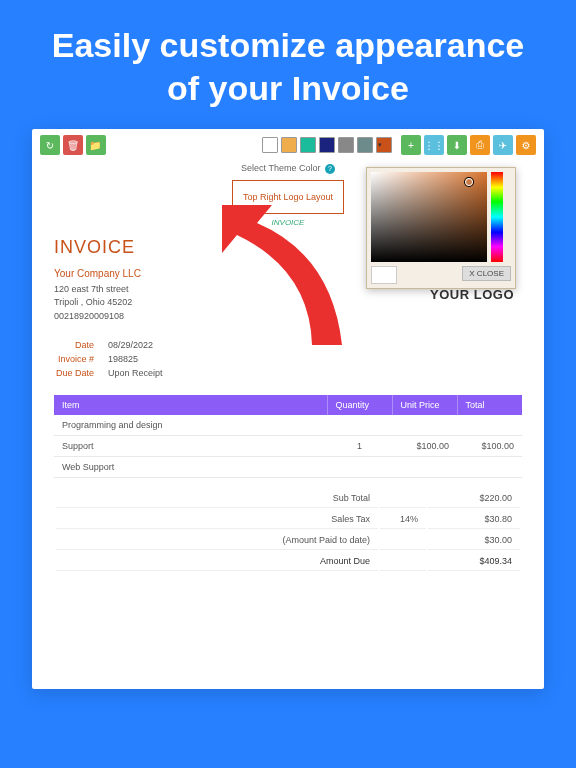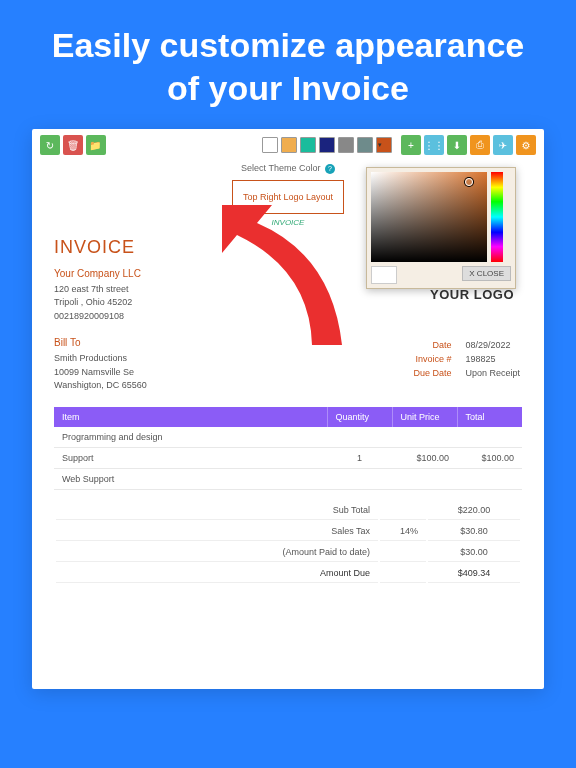--- a/index.html
+++ b/index.html
@@ -30,21 +30,21 @@
 .tbl thead th{background:#8b5cf6;color:#fff;text-align:left;font-weight:500;padding:5px 8px;border-right:1px solid rgba(255,255,255,.3)}
 .tbl thead th:last-child{border-right:none}
 .tbl thead th:nth-child(2),.tbl thead th:nth-child(3),.tbl thead th:nth-child(4){width:65px;text-align:left}
 .tbl tbody td{padding:5px 8px;border-bottom:1px solid #e8e8e8;color:#555}
 .tbl tbody td:nth-child(2){text-align:center}
 .tbl tbody td:nth-child(3),.tbl tbody td:nth-child(4){text-align:right}
 .tot{width:100%;font-size:9px;color:#555;margin-top:9px}
 .tot td{padding:4px 8px;border-bottom:1px solid #eee}
 .tot td:first-child{text-align:right;width:70%}
 .tot td:nth-child(2){text-align:right;width:10%}
-.tot td:last-child{text-align:center;width:20%}
+.tot td:last-child{text-align:right;width:20%}
 .tot tr.due td{font-weight:500;color:#333}
 .logo{position:absolute;right:30px;top:100px;text-align:center}
 .logomark{width:54px;height:54px;margin:0 auto 4px;position:relative}
 .logotext{font-weight:700;font-size:13px;color:#333;letter-spacing:.5px}
 .picker{position:absolute;right:28px;top:38px;width:150px;background:#f5eee4;border:1px solid #c8b99a;padding:4px;box-shadow:0 2px 8px rgba(0,0,0,.25);z-index:10}
 .pickbody{display:flex;gap:4px}
 .grad{width:116px;height:90px;background:linear-gradient(to bottom,rgba(0,0,0,0),#000),linear-gradient(to right,#fff,#d97530);position:relative;cursor:crosshair}
 .grad .cur{position:absolute;top:6px;right:14px;width:8px;height:8px;border:1px solid #fff;border-radius:50%;box-shadow:0 0 0 1px #000}
 .hue{width:12px;height:90px;background:linear-gradient(to bottom,#f00,#ff0 17%,#0f0 33%,#0ff 50%,#00f 67%,#f0f 83%,#f00);cursor:pointer}
 .pickfoot{display:flex;align-items:flex-start;justify-content:space-between;margin-top:4px}
@@ -129,28 +129,20 @@
   <div class="doc">
     <div class="invtitle">INVOICE</div>
     <div class="company">Your Company LLC</div>
     <div class="addr" id="addr">
         <div>120 east 7th street</div>
         <div>Tripoli , Ohio 45202</div>
         <div>00218920009108</div>
       </div>
 
     <div class="tworow">
-      <div>
-        <div class="billhdr">Bill To</div>
-        <div class="addr" id="billto">
-            <div>Smith Productions</div>
-            <div>10099 Namsville Se</div>
-            <div>Wanshigton, DC 65560</div>
-          </div>
-      </div>
       <table class="meta" id="meta">
           <tbody>
             <tr>
               <td>Date</td>
               <td>08/29/2022</td>
             </tr>
             <tr>
               <td>Invoice #</td>
               <td>198825</td>
             </tr>

